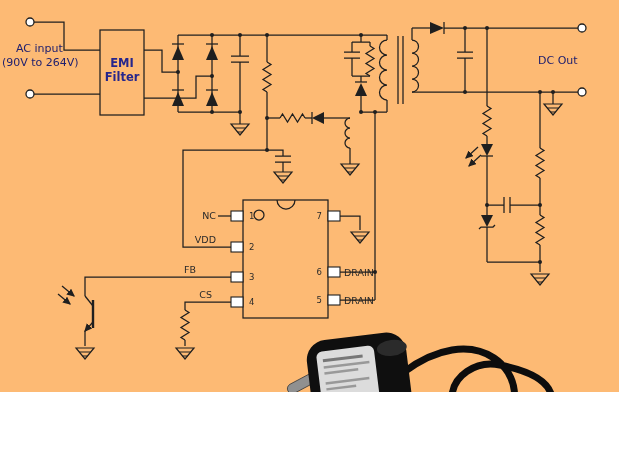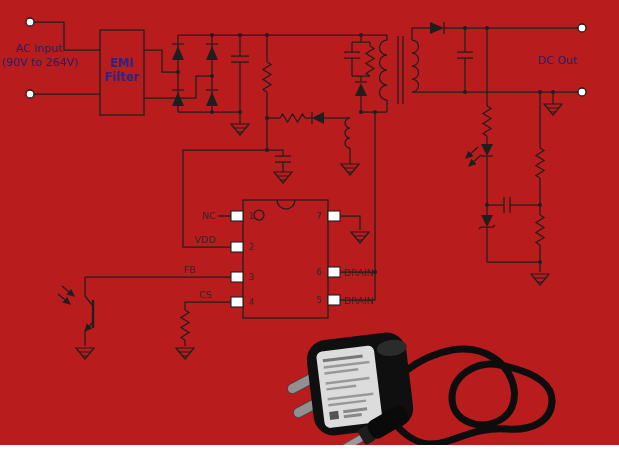--- a/index.html
+++ b/index.html
@@ -1,16 +1,16 @@
 <!DOCTYPE html>
 <html><head>
 <meta charset="utf-8">
 <style>
   html,body{margin:0;padding:0;background:#fff;}
-  .stage{position:relative;width:619px;height:445px;background:#b91c1c;overflow:hidden;
+  .stage{position:relative;width:619px;height:392px;background:#fdba74;overflow:hidden;
          font-family:"DejaVu Sans",sans-serif;}
   svg text{font-family:"DejaVu Sans",sans-serif;}
   .w{stroke:#1f1f1f;stroke-width:1.25;fill:none;}
   .w2{stroke:#1f1f1f;stroke-width:2.4;fill:none;}
   .d{fill:#1f1f1f;stroke:none;}
   .term{stroke:#1f1f1f;stroke-width:1.3;fill:#ffffff;}
   .dot{fill:#1f1f1f;}
   .stub{stroke:#1f1f1f;stroke-width:1.1;fill:#ffffff;}
   .lbl{fill:#20206e;font-size:11px;}
   .emi{fill:#26268c;font-size:11.5px;font-weight:bold;text-anchor:middle;}

